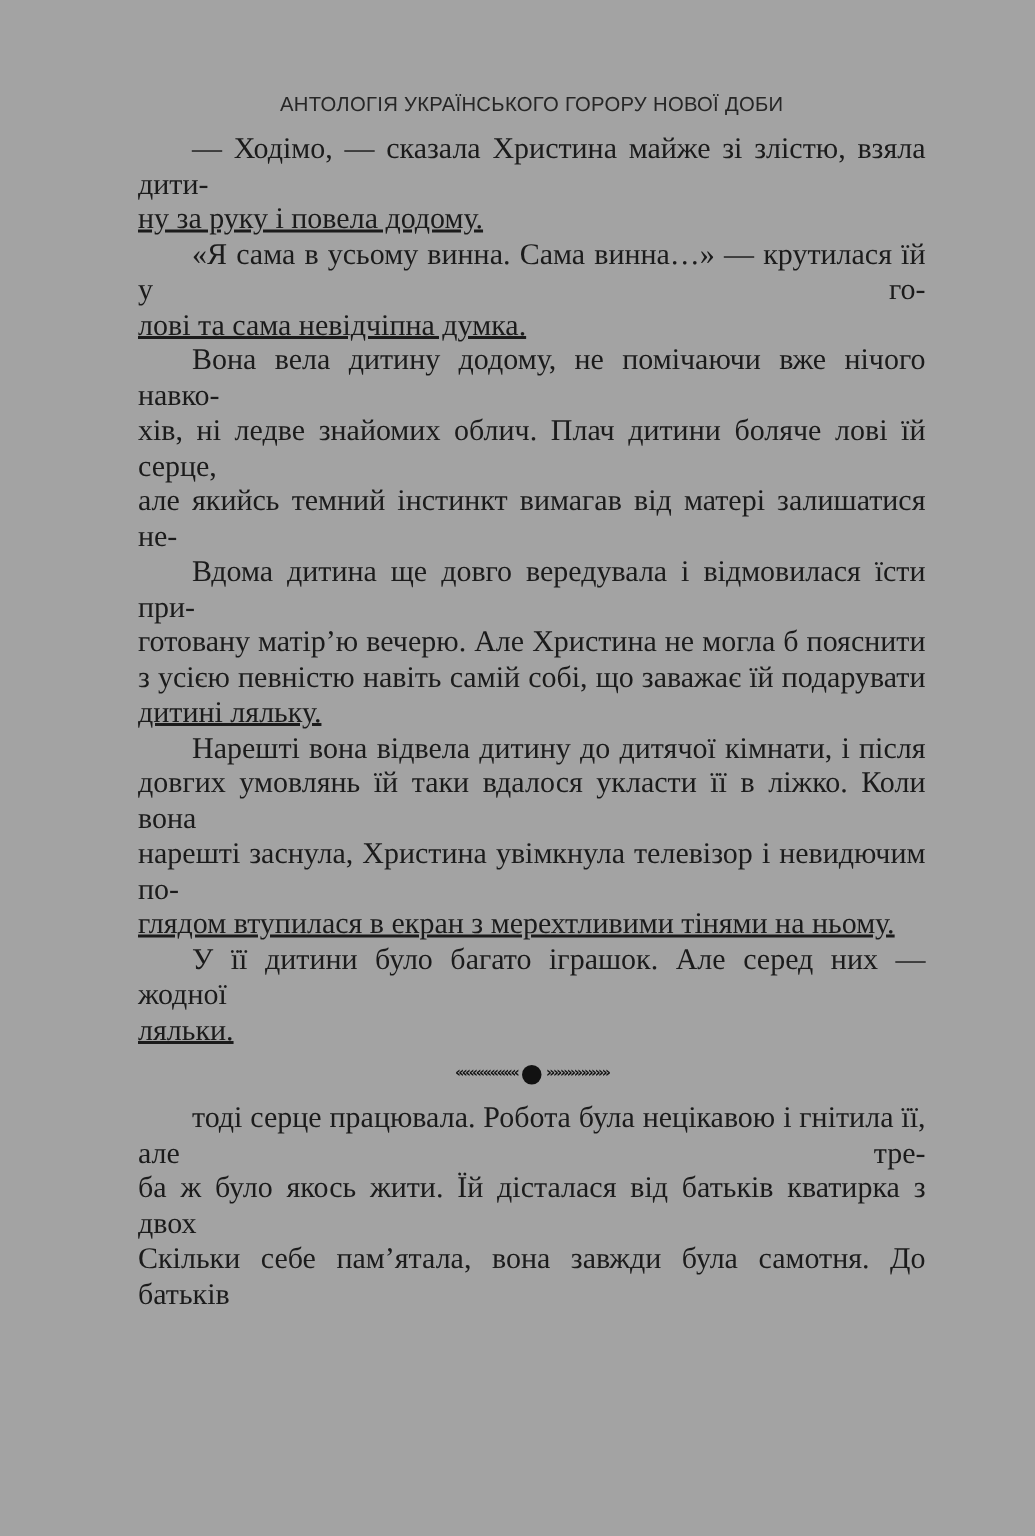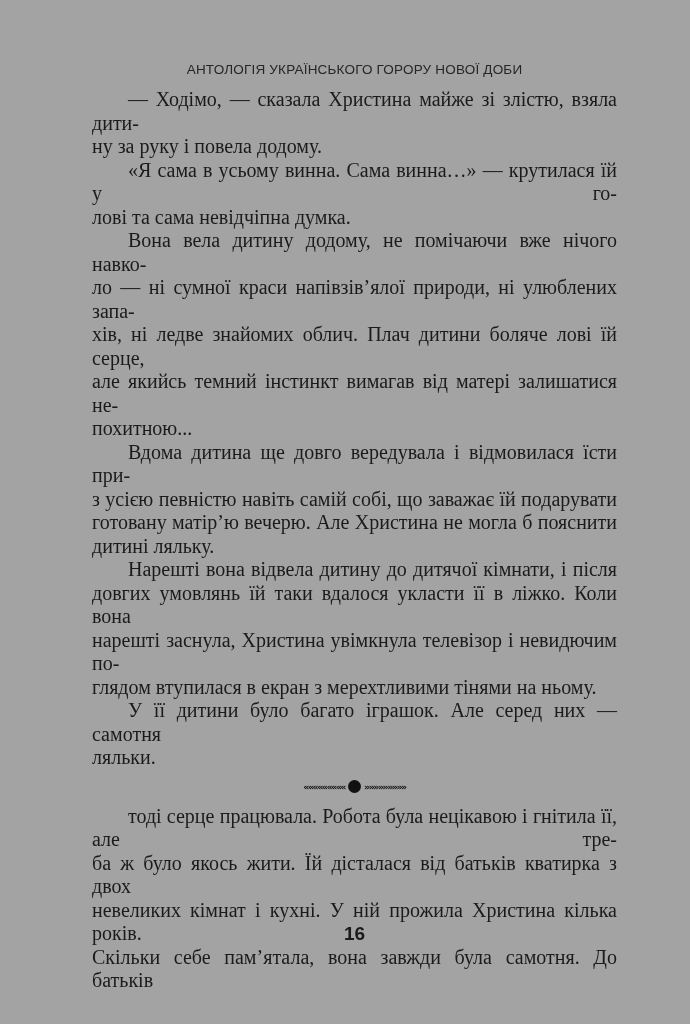--- a/index.html
+++ b/index.html
@@ -31,21 +31,21 @@
     font-size: 20px;
     line-height: 23.5px;
     color: #1b1b1b;
   }
   .para { margin: 0; padding: 0; }
   .line {
     display: block;
     text-align: justify;
     text-align-last: justify;
   }
-  .line.last { text-align-last: left; }
+  .line.last { text-align-last: left; text-decoration: underline; }
   .para .line:first-child { text-indent: 36px; }
   .separator {
     display: flex;
     align-items: center;
     justify-content: center;
     gap: 3px;
     height: 16px;
     margin: 9px 0 10px 0;
   }
   .sep-orn {
@@ -84,54 +84,50 @@
         <p class="para">
           <span class="line">— Ходімо, — сказала Христина майже зі злістю, взяла дити-</span>
           <span class="line last">ну за руку і повела додому.</span>
         </p>
         <p class="para">
           <span class="line">«Я сама в усьому винна. Сама винна…» — крутилася їй у го-</span>
           <span class="line last">лові та сама невідчіпна думка.</span>
         </p>
         <p class="para">
           <span class="line">Вона вела дитину додому, не помічаючи вже нічого навко-</span>
-          <span class="line">ло — ні сумної краси напівзів’ялої природи, ні улюблених запа-</span>
           <span class="line">хів, ні ледве знайомих облич. Плач дитини боляче лові їй серце,</span>
           <span class="line">але якийсь темний інстинкт вимагав від матері залишатися не-</span>
-          <span class="line last">похитною...</span>
         </p>
         <p class="para">
           <span class="line">Вдома дитина ще довго вередувала і відмовилася їсти при-</span>
+          <span class="line">готовану матір’ю вечерю. Але Христина не могла б пояснити</span>
           <span class="line">з усією певністю навіть самій собі, що заважає їй подарувати</span>
-          <span class="line">готовану матір’ю вечерю. Але Христина не могла б пояснити</span>
           <span class="line last">дитині ляльку.</span>
         </p>
         <p class="para">
           <span class="line">Нарешті вона відвела дитину до дитячої кімнати, і після</span>
           <span class="line">довгих умовлянь їй таки вдалося укласти її в ліжко. Коли вона</span>
           <span class="line">нарешті заснула, Христина увімкнула телевізор і невидючим по-</span>
           <span class="line last">глядом втупилася в екран з мерехтливими тінями на ньому.</span>
         </p>
         <p class="para">
-          <span class="line">У її дитини було багато іграшок. Але серед них — самотня</span>
+          <span class="line">У її дитини було багато іграшок. Але серед них — жодної</span>
           <span class="line last">ляльки.</span>
         </p>
       </div>
 
     <div class="separator">
       <span class="sep-orn">«««««««««</span>
       <span class="sep-dot"></span>
       <span class="sep-orn">»»»»»»»»»</span>
     </div>
 
     <div>
         <p class="para">
           <span class="line">тоді серце працювала. Робота була нецікавою і гнітила її, але тре-</span>
           <span class="line">ба ж було якось жити. Їй дісталася від батьків кватирка з двох</span>
-          <span class="line">невеликих кімнат і кухні. У ній прожила Христина кілька років.</span>
           <span class="line">Скільки себе пам’ятала, вона завжди була самотня. До батьків</span>
         </p>
       </div>
   </div>
 
-  <div class="page-number">16</div>
 
 </div>
 
 </body></html>

